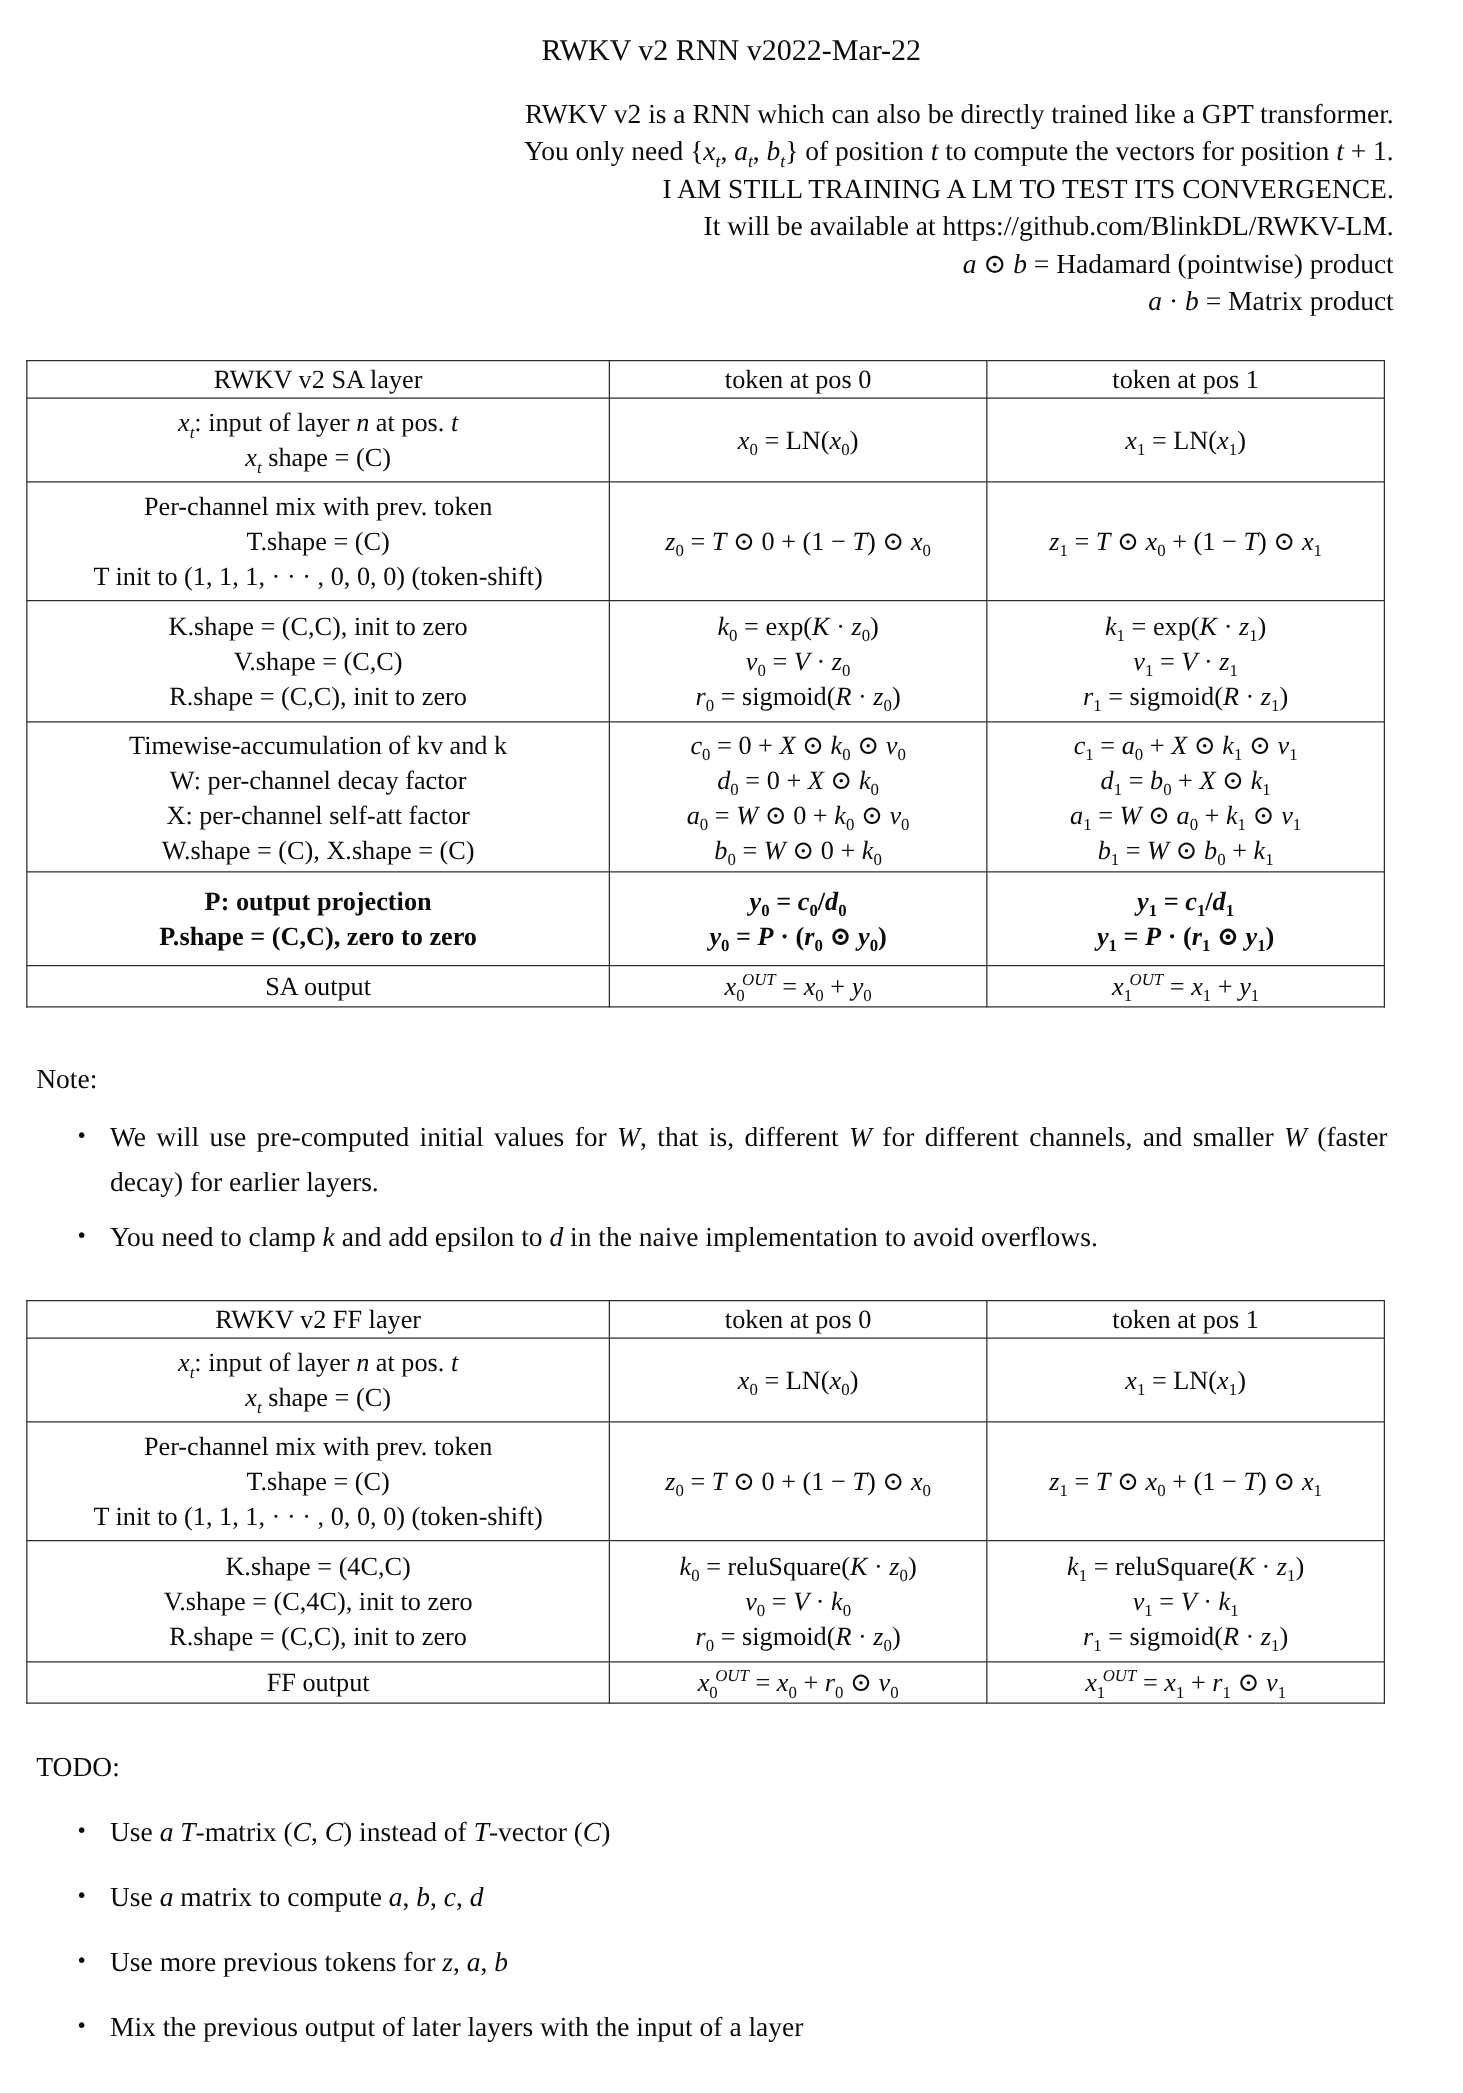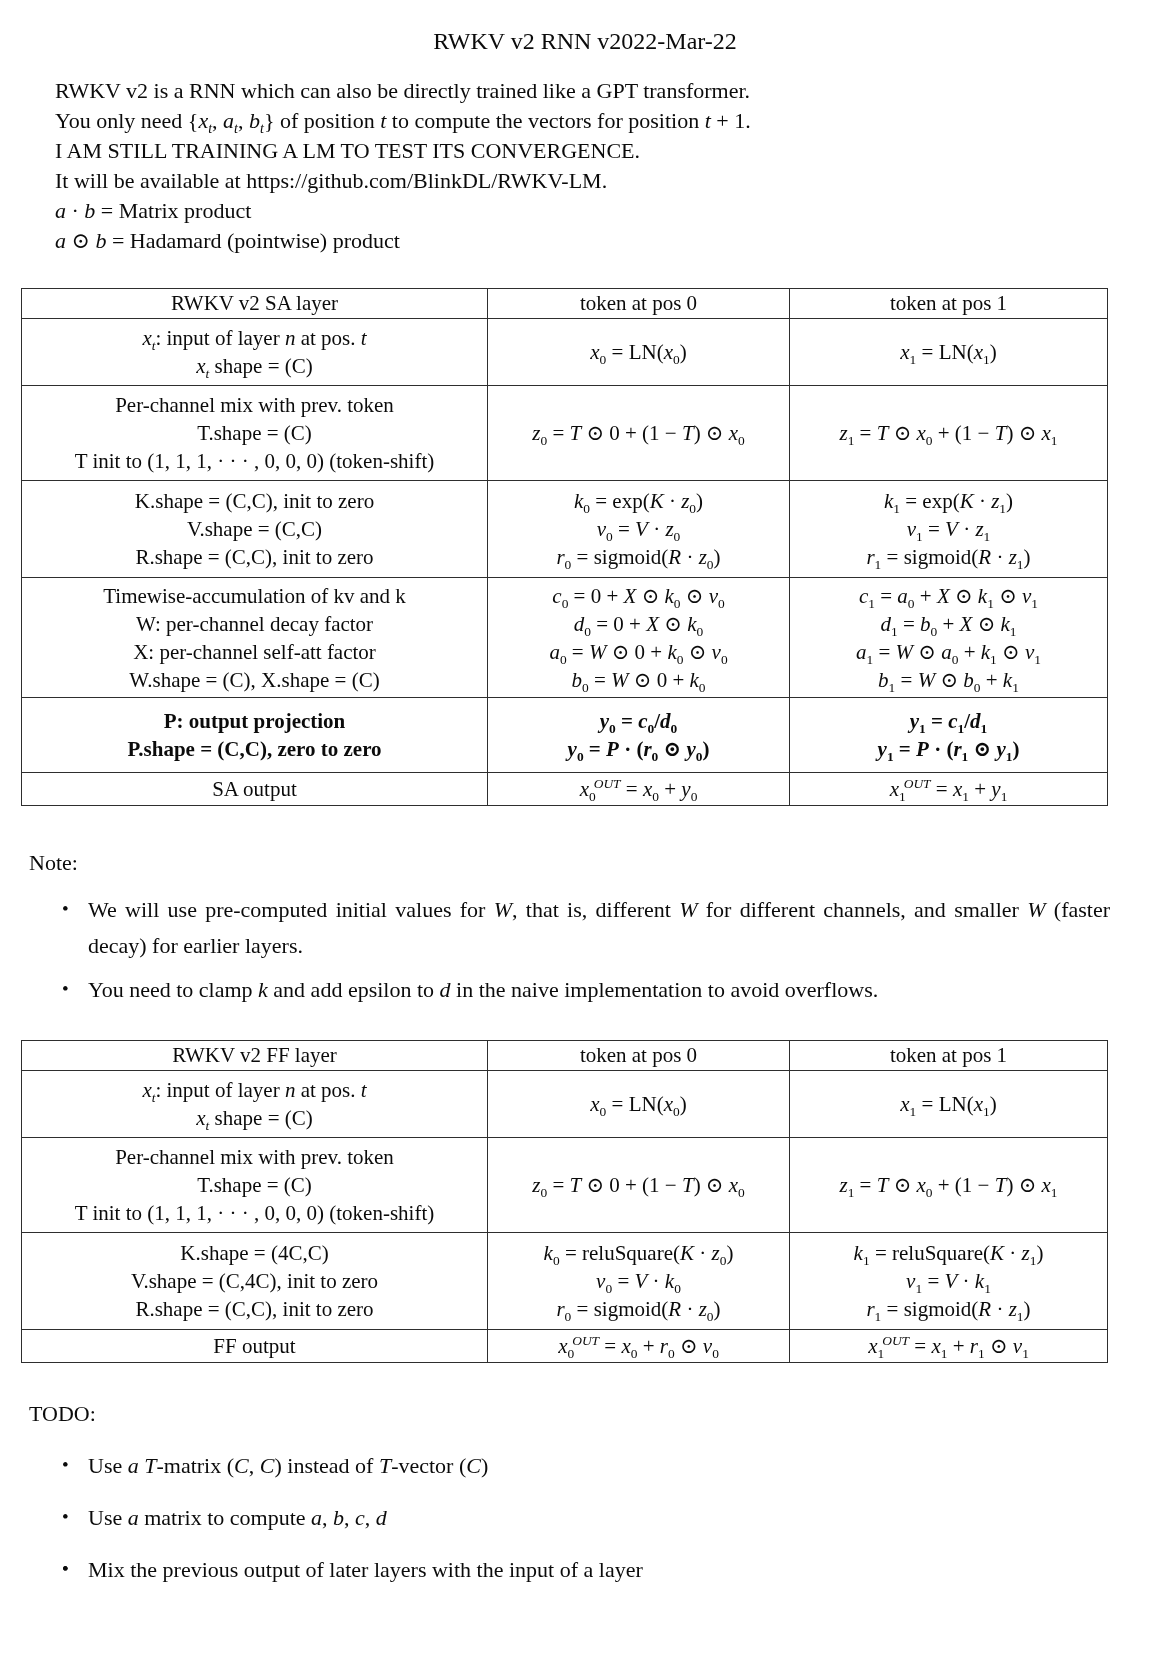--- a/index.html
+++ b/index.html
@@ -9,21 +9,21 @@
     font-family:"Liberation Serif","DejaVu Serif",serif;
   }
   .page{padding-top:26px;}
 
   .title{
     margin:0;text-align:center;
     font-size:24px;font-weight:normal;line-height:30px;
   }
 
   .intro{margin:20px 55px 0 55px;font-size:22px;}
-  .intro .tline{line-height:30px;white-space:nowrap;}
+  .intro .tline{line-height:30px;white-space:nowrap;text-align:right;}
 
   
   .eq-table{
     border-collapse:collapse;table-layout:fixed;
     width:1086px;margin:32px 13px 0 21px;
     font-size:21px;
   }
   .eq-table td{
     border:1.6px solid #2e2e2e;
     text-align:center;vertical-align:middle;
@@ -67,22 +67,22 @@
 
 <div class="page">
 
   <h1 class="title">RWKV v2 RNN v2022-Mar-22</h1>
 
   <div class="intro">
     <div class="tline">RWKV v2 is a RNN which can also be directly trained like a GPT transformer.</div>
     <div class="tline">You only need {<i>x</i><sub><i>t</i></sub>, <i>a</i><sub><i>t</i></sub>, <i>b</i><sub><i>t</i></sub>} of position <i>t</i> to compute the vectors for position <i>t</i> + 1.</div>
     <div class="tline">I AM STILL TRAINING A LM TO TEST ITS CONVERGENCE.</div>
     <div class="tline">It will be available at https://github.com/BlinkDL/RWKV-LM.</div>
+    <div class="tline"><i>a</i> ⊙ <i>b</i> = Hadamard (pointwise) product</div>
     <div class="tline"><i>a</i> · <i>b</i> = Matrix product</div>
-    <div class="tline"><i>a</i> ⊙ <i>b</i> = Hadamard (pointwise) product</div>
   </div>
 
   <table class="eq-table">
     <colgroup>
         <col class="col-label">
         <col class="col-pos0">
         <col class="col-pos1">
       </colgroup>
     <tbody>
         <tr class="hdr h25">
@@ -265,20 +265,21 @@
     <li class="bullet">
       <span class="dot">•</span>
       <span>Use <i>a</i> <i>T</i>-matrix (<i>C</i>, <i>C</i>) instead of <i>T</i>-vector (<i>C</i>)</span>
     </li>
     <li class="bullet">
       <span class="dot">•</span>
       <span>Use <i>a</i> matrix to compute <i>a</i>, <i>b</i>, <i>c</i>, <i>d</i></span>
     </li>
     <li class="bullet">
       <span class="dot">•</span>
+      <span>Use more previous tokens for <i>z</i>, <i>a</i>, <i>b</i></span>
     </li>
     <li class="bullet">
       <span class="dot">•</span>
       <span>Mix the previous output of later layers with the input of a layer</span>
     </li>
 
   </ul>
 
 </div>
 

